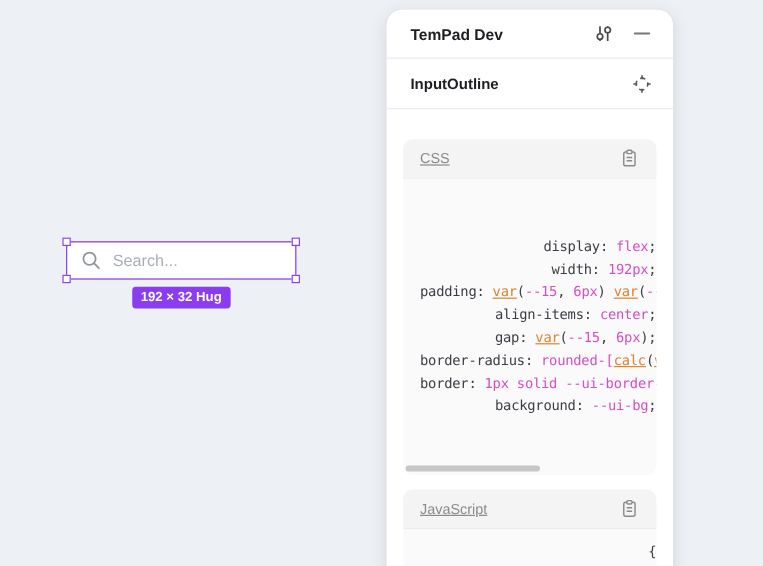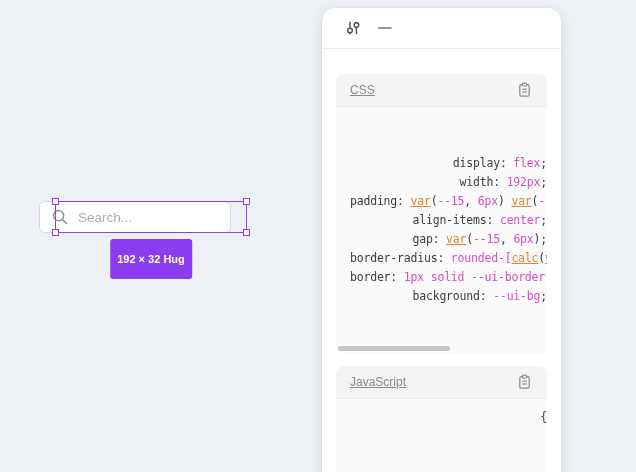--- a/index.html
+++ b/index.html
@@ -6,41 +6,41 @@
   html,body { width:636px; height:472px; overflow:hidden; }
   body {
     background:#edf0f4;
     font-family:"Liberation Sans", sans-serif;
     position:relative;
     color:#1c1e21;
   }
 
   
   .stage-input {
-    position:absolute; left:39px; top:201px; width:192px; height:32px;
+    position:absolute; left:55px; top:201px; width:192px; height:32px;
     background:#ffffff; border:1px solid #d6d9de; border-radius:6px;
     display:flex; align-items:center; padding-left:11px; gap:9px;
   }
   .stage-input .ph { color:#a9aeb6; font-size:13.5px; }
   .sel-outline {
     position:absolute; left:55px; top:201px; width:192px; height:32px;
     border:1px solid #8c43e6; pointer-events:none;
   }
   .handle {
     position:absolute; width:7px; height:7px; background:#ffffff;
     border:1px solid #8c43e6;
   }
   .handle.tl { left:-4px; top:-4px; }
   .handle.tr { right:-4px; top:-4px; }
   .handle.bl { left:-4px; bottom:-4px; }
   .handle.br { right:-4px; bottom:-4px; }
   .size-badge {
     position:absolute; left:151px; top:239px; transform:translateX(-50%);
     background:#8b3cef; color:#ffffff; font-size:11px; font-weight:bold;
-    padding:14px 7px; border-radius:3px; white-space:nowrap;
+    padding:3px 7px; border-radius:3px; white-space:nowrap;
   }
 
   
   .panel {
     position:absolute; left:322px; top:8px; width:239px; height:480px;
     background:#ffffff; border-radius:13px;
     box-shadow:0 0 0 0.5px rgba(0,0,0,0.05), 0 3px 14px rgba(0,0,0,0.10);
   }
   .panel-header {
     height:41px; display:flex; align-items:center;
@@ -104,35 +104,48 @@
     <div class="handle bl"></div>
     <div class="handle br"></div>
   </div>
 
   <div class="size-badge">192 × 32 Hug</div>
 </div>
 
 <div class="panel">
 
   <div class="panel-header">
+    <div class="panel-title">TemPad Dev</div>
     <div class="icon-btn">
       <svg width="18" height="18" viewBox="0 0 18 18" fill="none">
         <line x1="6" y1="2.8" x2="6" y2="15.2" stroke="#4a4a4a" stroke-width="1.4"></line>
         <circle cx="6" cy="11.4" r="2.3" fill="#ffffff" stroke="#4a4a4a" stroke-width="1.4"></circle>
         <line x1="12.4" y1="2.8" x2="12.4" y2="15.2" stroke="#4a4a4a" stroke-width="1.4"></line>
         <circle cx="12.4" cy="6" r="2.3" fill="#ffffff" stroke="#4a4a4a" stroke-width="1.4"></circle>
       </svg>
     </div>
     <div class="icon-btn" style="margin-left:10px;">
       <svg width="14" height="14" viewBox="0 0 14 14">
         <line x1="1" y1="7" x2="13" y2="7" stroke="#767676" stroke-width="1.7" stroke-linecap="round"></line>
       </svg>
     </div>
   </div>
 
+  <div class="component-row">
+    <div class="component-name">InputOutline</div>
+    <div class="icon-btn">
+      <svg width="16" height="16" viewBox="0 0 16 16" fill="none">
+        <circle cx="8" cy="8" r="4.9" stroke="#555555" stroke-width="1.3" stroke-dasharray="4.5 3.2" stroke-dashoffset="2.2"></circle>
+        <line x1="8" y1="0.8" x2="8" y2="4" stroke="#555555" stroke-width="1.3"></line>
+        <line x1="8" y1="12" x2="8" y2="15.2" stroke="#555555" stroke-width="1.3"></line>
+        <line x1="0.8" y1="8" x2="4" y2="8" stroke="#555555" stroke-width="1.3"></line>
+        <line x1="12" y1="8" x2="15.2" y2="8" stroke="#555555" stroke-width="1.3"></line>
+      </svg>
+    </div>
+  </div>
 
   <div class="code-section">
 
     <div class="code-card">
       <div class="card-header">
         <div class="card-lang">CSS</div>
         <div class="icon-btn">
           <svg width="15" height="16" viewBox="0 0 15 16" fill="none">
             <rect x="2.8" y="2.6" width="9.4" height="11.6" rx="1.6" stroke="#8a8a8a" stroke-width="1.2"></rect>
             <rect x="5.4" y="1.2" width="4.2" height="2.8" rx="1" fill="#f4f4f5" stroke="#8a8a8a" stroke-width="1.2"></rect>

